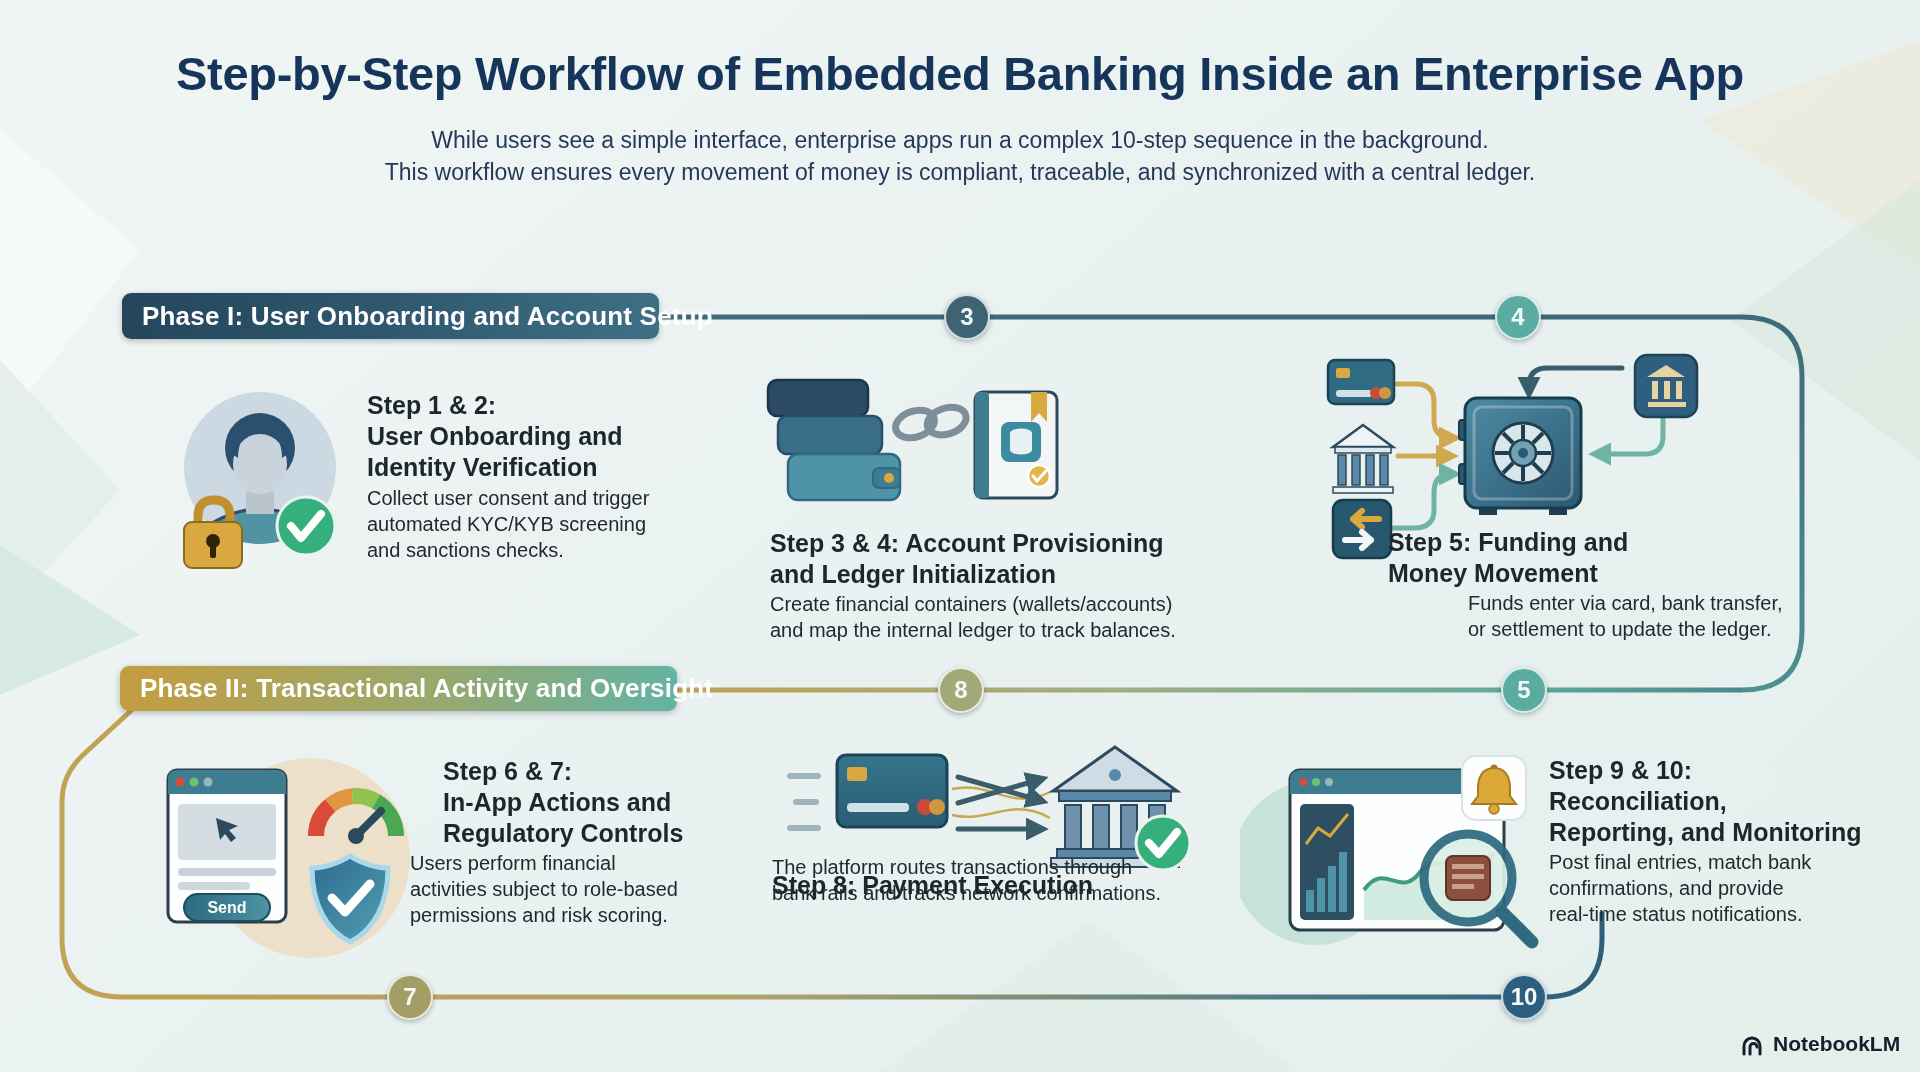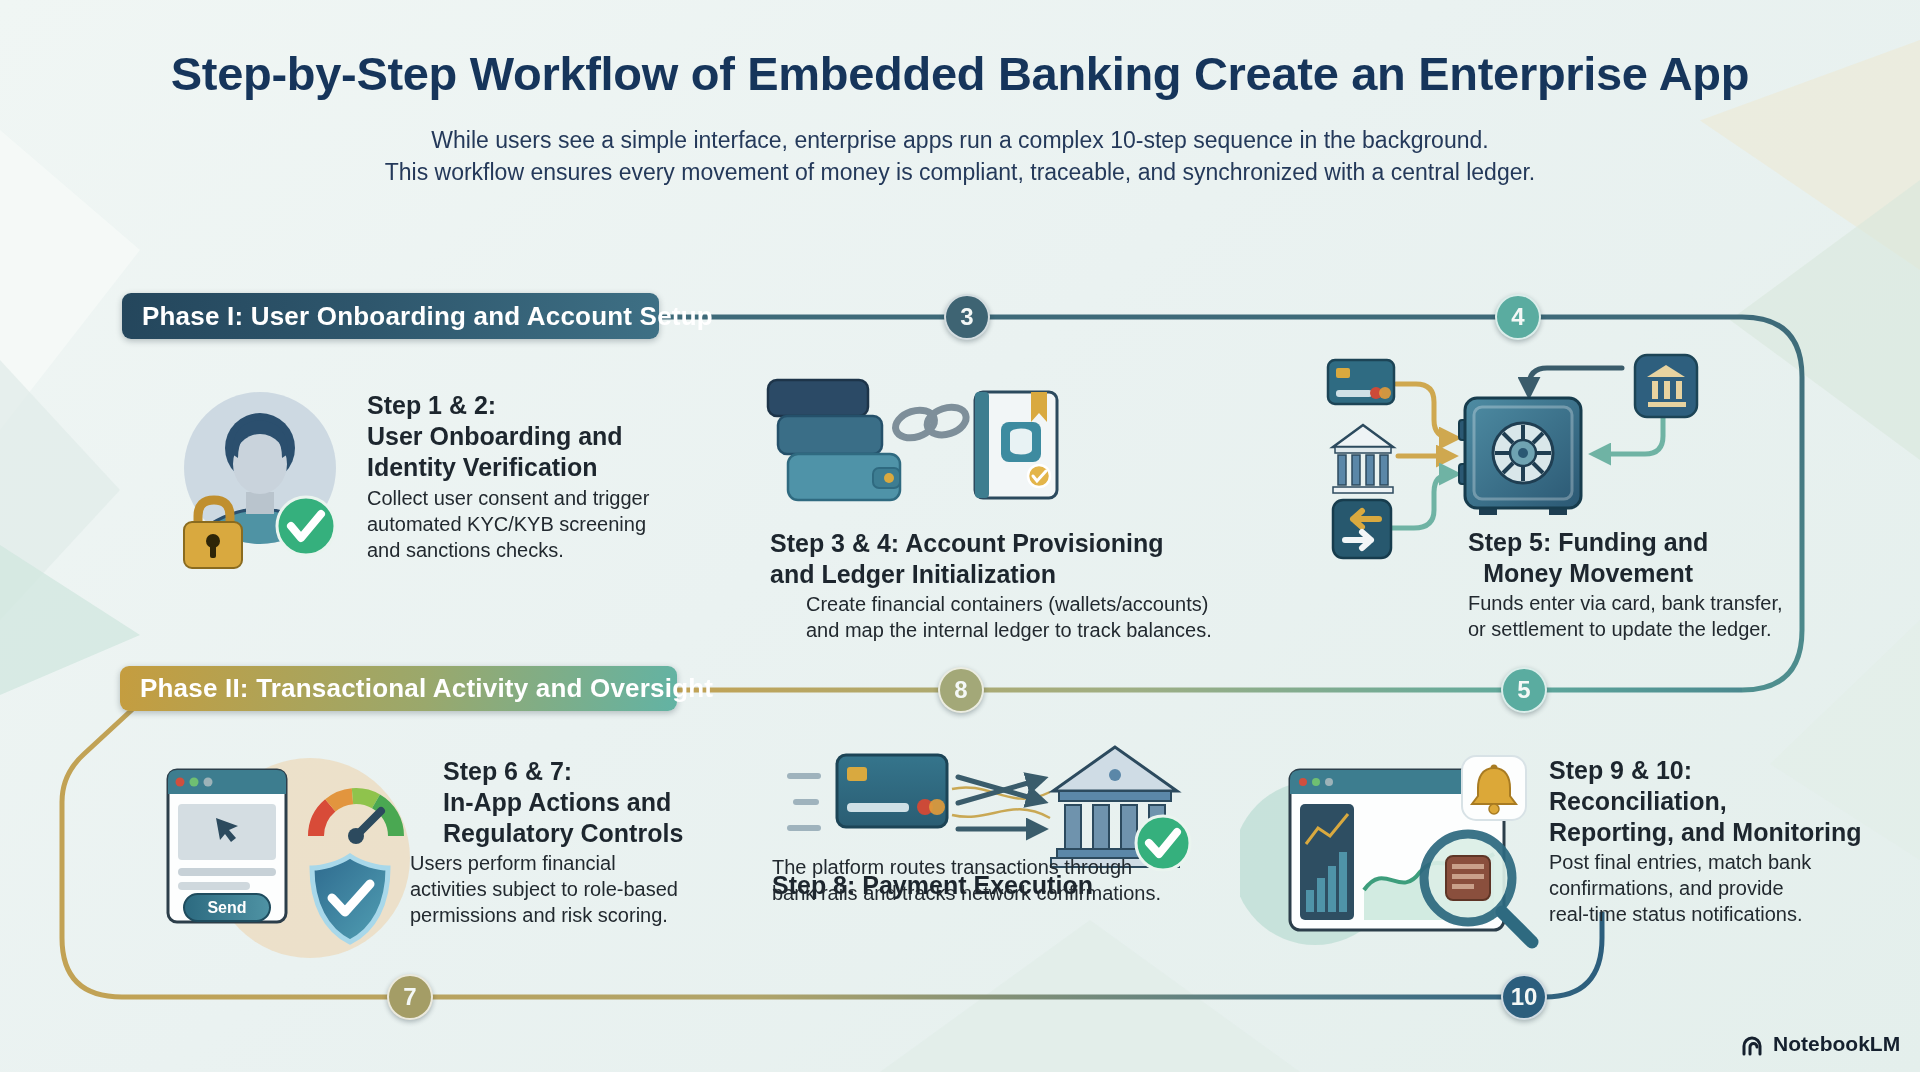--- a/index.html
+++ b/index.html
@@ -104,21 +104,21 @@
     <path d="M 1622 368 H 1547 Q 1529 368 1529 386 V 393" fill="none" stroke="#3a5c6b" stroke-width="5" stroke-linecap="round" marker-end="url(#ah-slate)"></path>
     <path d="M 1663 412 V 436 Q 1663 454 1645 454 H 1595" fill="none" stroke="#6fb3a4" stroke-width="5" stroke-linecap="round" marker-end="url(#ah-teal)"></path>
 
     <path d="M 952 789 C 990 780 1010 812 1050 792" fill="none" stroke="#c9a854" stroke-width="2.5"></path>
     <path d="M 952 815 C 990 824 1010 796 1050 818" fill="none" stroke="#c9a854" stroke-width="2.5"></path>
     <path d="M 958 777 L 1042 801" fill="none" stroke="#3a5c6b" stroke-width="5" stroke-linecap="round" marker-end="url(#ah-slate)"></path>
     <path d="M 958 803 L 1042 779" fill="none" stroke="#3a5c6b" stroke-width="5" stroke-linecap="round" marker-end="url(#ah-slate)"></path>
     <path d="M 958 829 L 1042 829" fill="none" stroke="#3a5c6b" stroke-width="5" stroke-linecap="round" marker-end="url(#ah-slate)"></path>
   </svg>
 
-  <div class="title">Step-by-Step Workflow of Embedded Banking Create an Enterprise App</div>
+  <div class="title">Step-by-Step Workflow of Embedded Banking Inside an Enterprise App</div>
   <div class="subtitle">
     <span>While users see a simple interface, enterprise apps run a complex 10-step sequence in the background.</span>
     <span>This workflow ensures every movement of money is compliant, traceable, and synchronized with a central ledger.</span>
   </div>
 
   <div class="banner p1">Phase I: User Onboarding and Account Setup</div>
   <div class="banner p2">Phase II: Transactional Activity and Oversight</div>
 
   <div class="marker" style="left:944px;top:294px;background:#3e6473;">3</div>
   <div class="marker" style="left:1495px;top:294px;background:#5aaca0;">4</div>
@@ -129,24 +129,24 @@
 
   <div class="step-title" style="left:367px;top:390px;">Step 1 &amp; 2:
 User Onboarding and
 Identity Verification</div>
   <div class="step-body" style="left:367px;top:485px;">Collect user consent and trigger
 automated KYC/KYB screening
 and sanctions checks.</div>
 
   <div class="step-title" style="left:770px;top:528px;">Step 3 &amp; 4: Account Provisioning
 and Ledger Initialization</div>
-  <div class="step-body" style="left:770px;top:591px;margin-left:36px;">Create financial containers (wallets/accounts)
+  <div class="step-body" style="left:770px;top:591px;">Create financial containers (wallets/accounts)
 and map the internal ledger to track balances.</div>
 
-  <div class="step-title" style="left:1468px;top:527px;text-align:center;">Step 5: Funding and
+  <div class="step-title" style="left:1388px;top:527px;">Step 5: Funding and
 Money Movement</div>
   <div class="step-body" style="left:1468px;top:590px;">Funds enter via card, bank transfer,
 or settlement to update the ledger.</div>
 
   <div class="step-title" style="left:410px;top:756px;margin-left:33px;">Step 6 &amp; 7:
 In-App Actions and
 Regulatory Controls</div>
   <div class="step-body" style="left:410px;top:850px;">Users perform financial
 activities subject to role-based
 permissions and risk scoring.</div>

